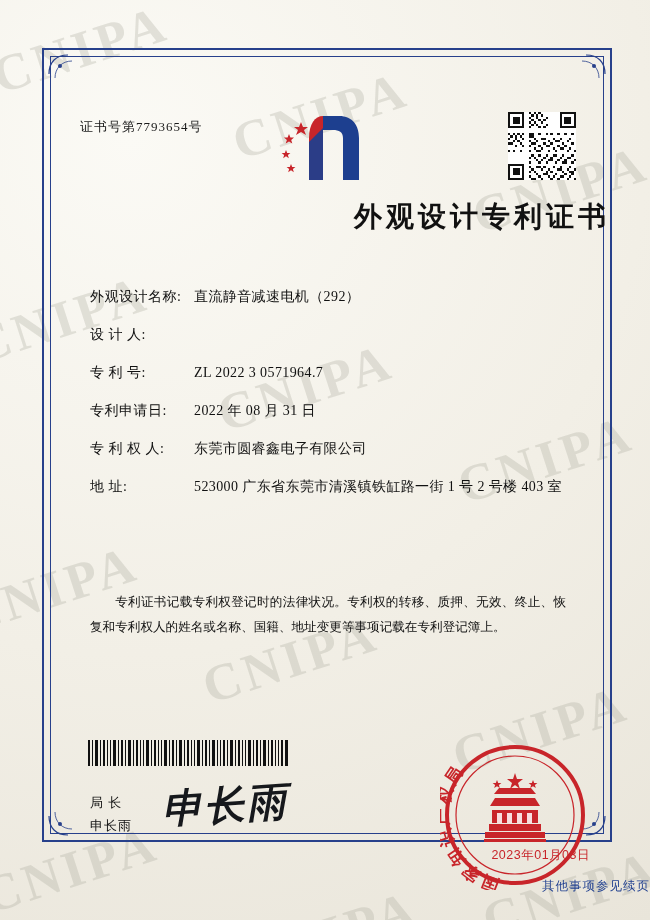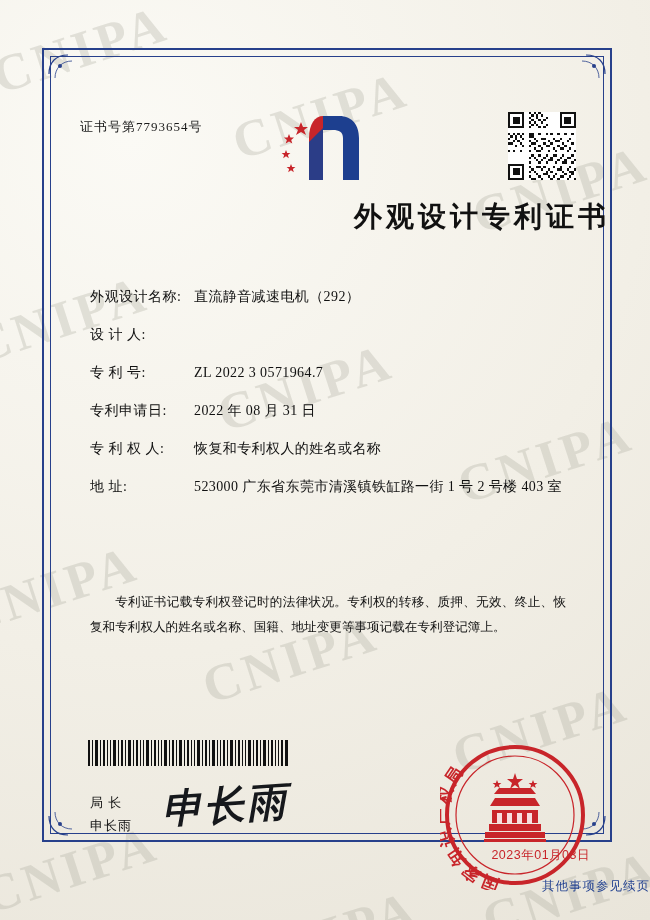--- a/index.html
+++ b/index.html
@@ -444,21 +444,21 @@
       <div class="field-row">
         <span class="field-label">专 利 号:</span>
         <span class="field-value">ZL 2022 3 0571964.7</span>
       </div>
       <div class="field-row">
         <span class="field-label">专利申请日:</span>
         <span class="field-value">2022 年 08 月 31 日</span>
       </div>
       <div class="field-row">
         <span class="field-label">专 利 权 人:</span>
-        <span class="field-value">恢复和专利权人的姓名或名称</span>
+        <span class="field-value">东莞市圆睿鑫电子有限公司</span>
       </div>
       <div class="field-row">
         <span class="field-label">地      址:</span>
         <span class="field-value">523000 广东省东莞市清溪镇铁缸路一街 1 号 2 号楼 403 室</span>
       </div>
     </div>
 
     <div id="paras">
       <p>专利证书记载专利权登记时的法律状况。专利权的转移、质押、无效、终止、恢复和专利权人的姓名或名称、国籍、地址变更等事项记载在专利登记簿上。</p>
     </div>

